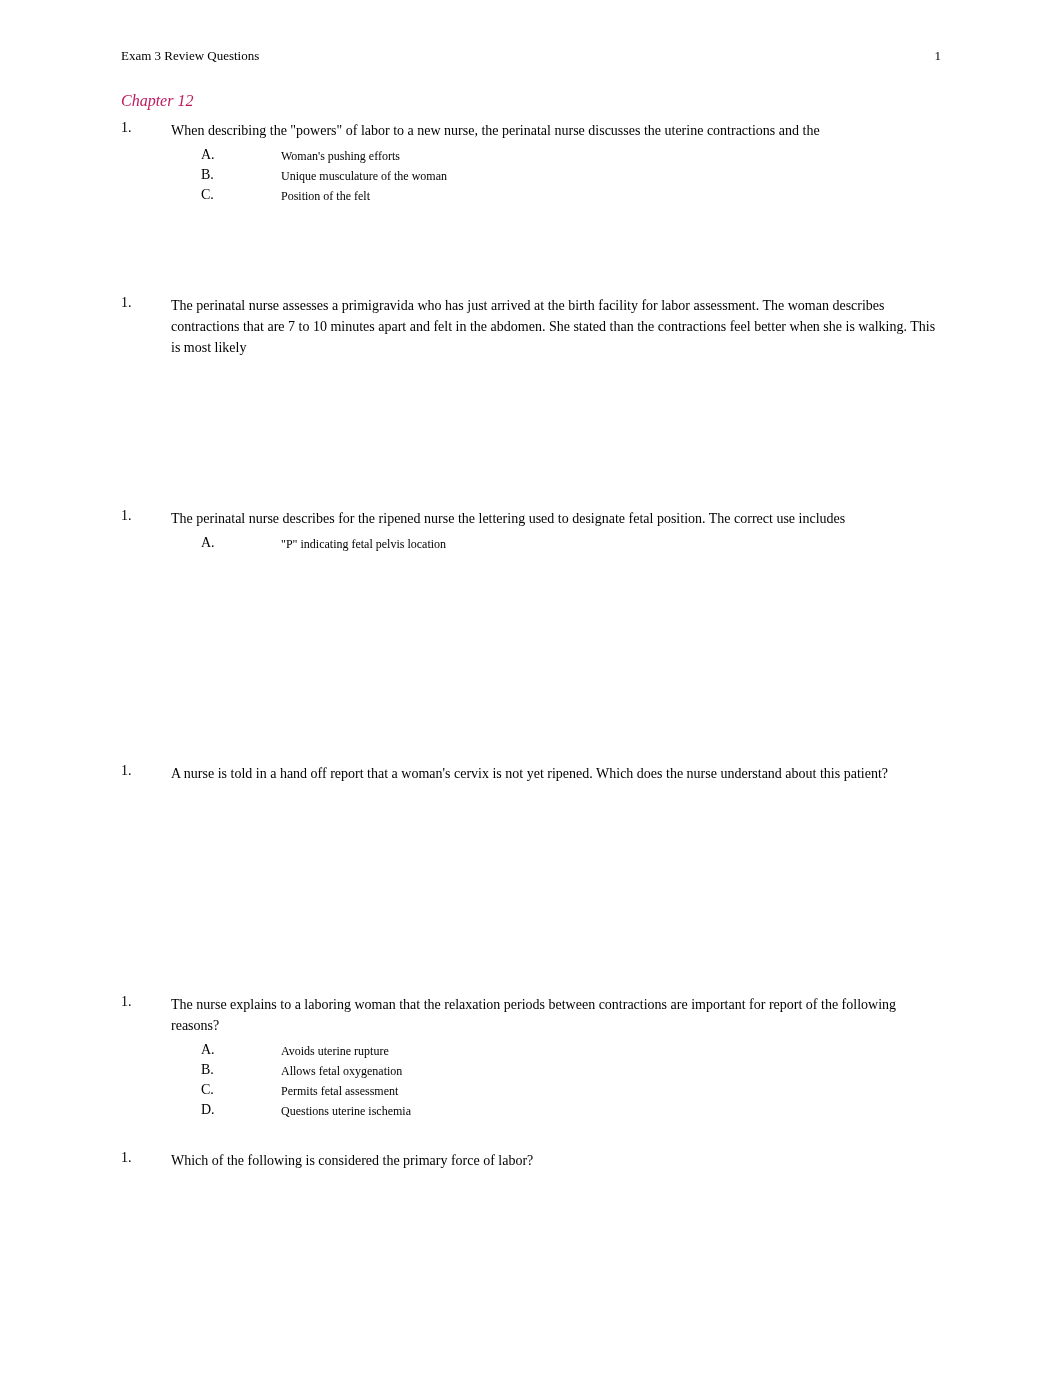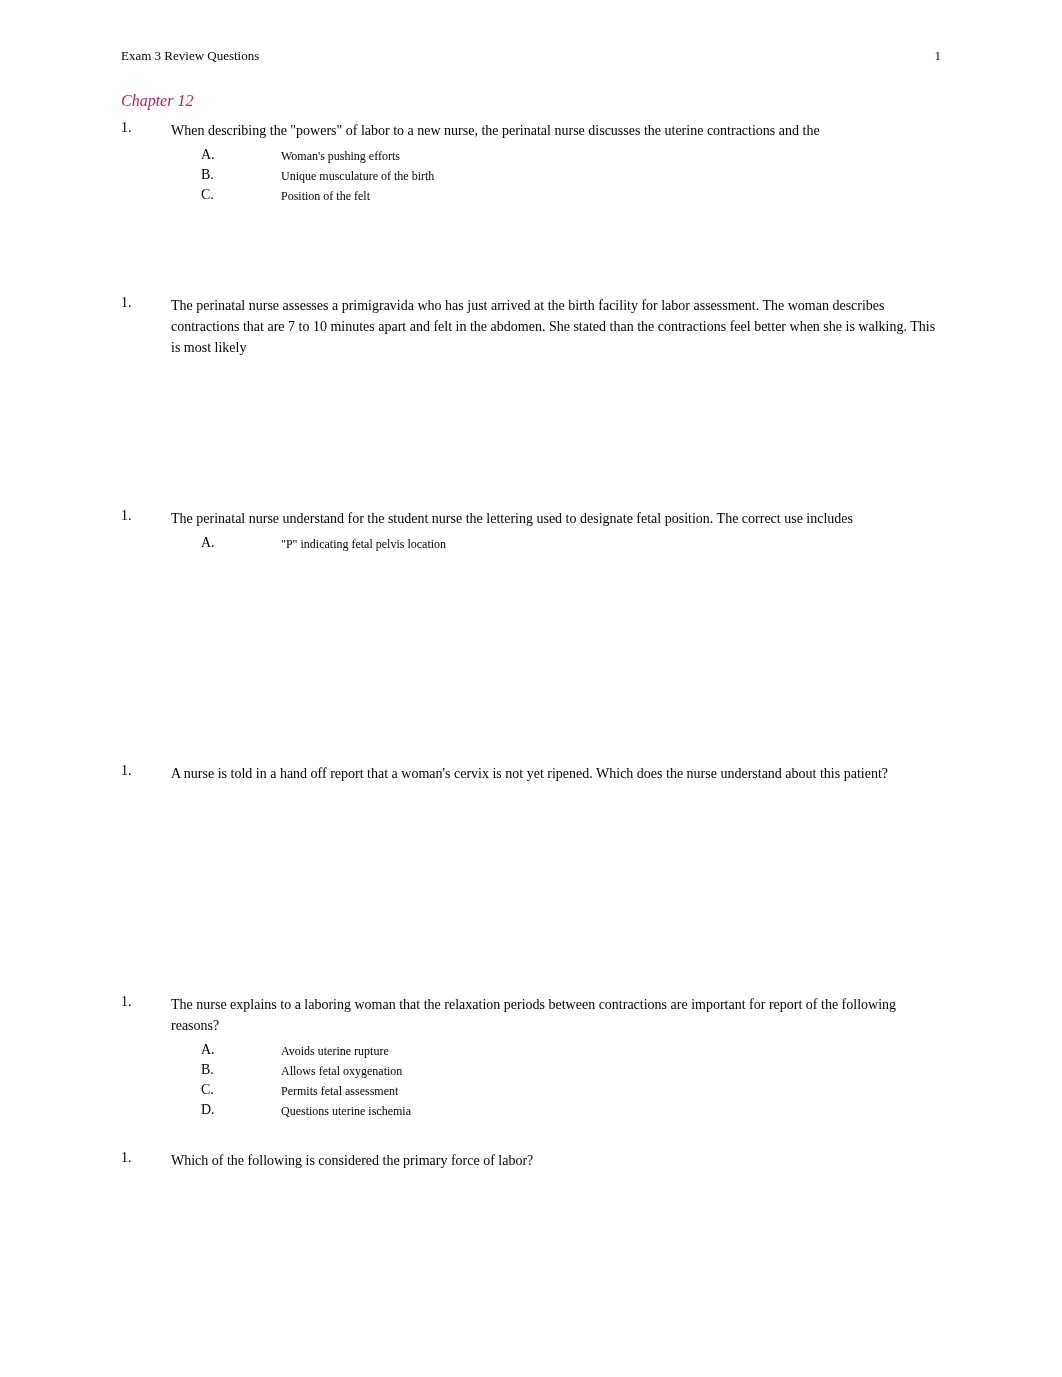--- a/index.html
+++ b/index.html
@@ -117,21 +117,21 @@
       <span class="question-number">1.</span>
       <span class="question-text">When describing the "powers" of labor to a new nurse, the perinatal nurse discusses the uterine contractions and the</span>
     </div>
     <div class="answer-list">
       <div class="answer-item">
         <span class="answer-letter">A.</span>
         <span class="answer-text">Woman's pushing efforts</span>
       </div>
       <div class="answer-item">
         <span class="answer-letter">B.</span>
-        <span class="answer-text">Unique musculature of the birth</span>
+        <span class="answer-text">Unique musculature of the woman</span>
       </div>
       <div class="answer-item">
         <span class="answer-letter">C.</span>
         <span class="answer-text">Position of the felt</span>
       </div>
     </div>
   </div>
 
   <div class="spacer"></div>
 
@@ -141,21 +141,21 @@
       <span class="question-text">The perinatal nurse assesses a primigravida who has just arrived at the birth facility for labor assessment.  The woman describes contractions that are 7 to 10 minutes apart and felt in the abdomen.  She stated than the contractions feel better when she is walking.    This is most likely</span>
     </div>
   </div>
 
   <div class="spacer"></div>
   <div class="spacer"></div>
 
   <div class="question-block">
     <div class="question-item">
       <span class="question-number">1.</span>
-      <span class="question-text">The perinatal nurse understand for the student nurse the lettering used to designate fetal position. The correct use includes</span>
+      <span class="question-text">The perinatal nurse describes for the ripened nurse the lettering used to designate fetal position. The correct use includes</span>
     </div>
     <div class="answer-list">
       <div class="answer-item">
         <span class="answer-letter">A.</span>
         <span class="answer-text">"P" indicating fetal pelvis location</span>
       </div>
     </div>
   </div>
 
   <div class="spacer"></div>

